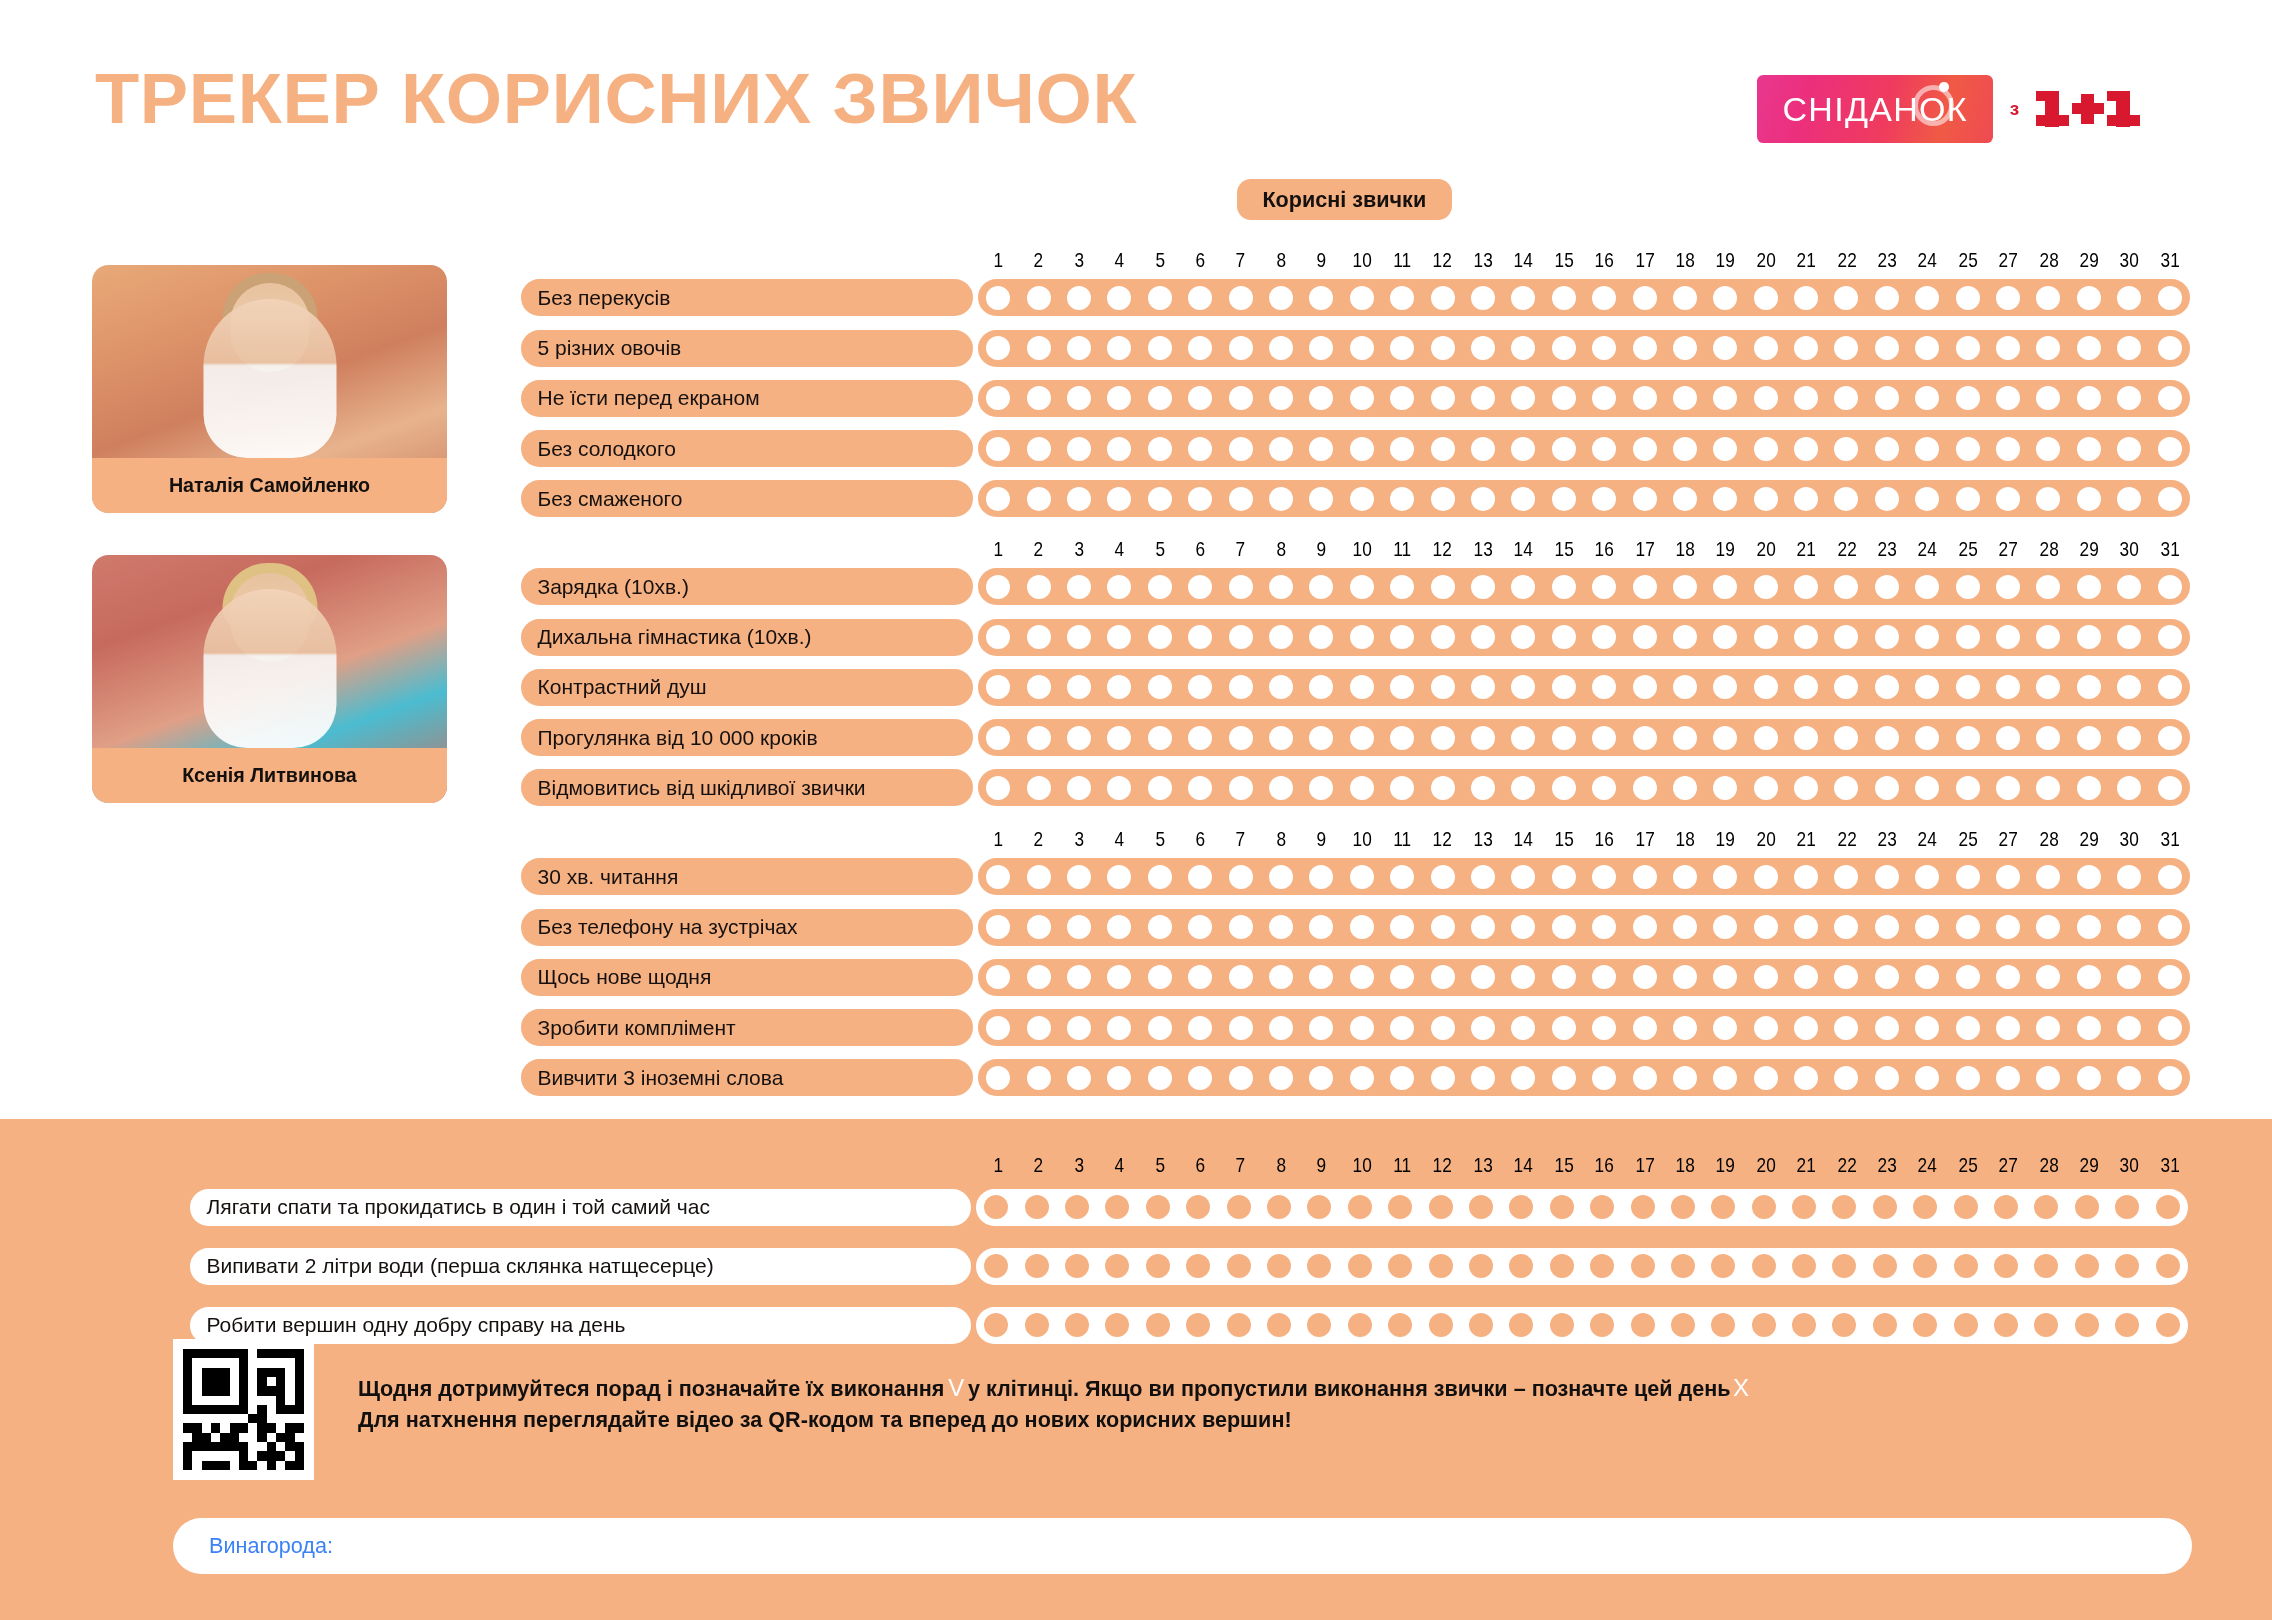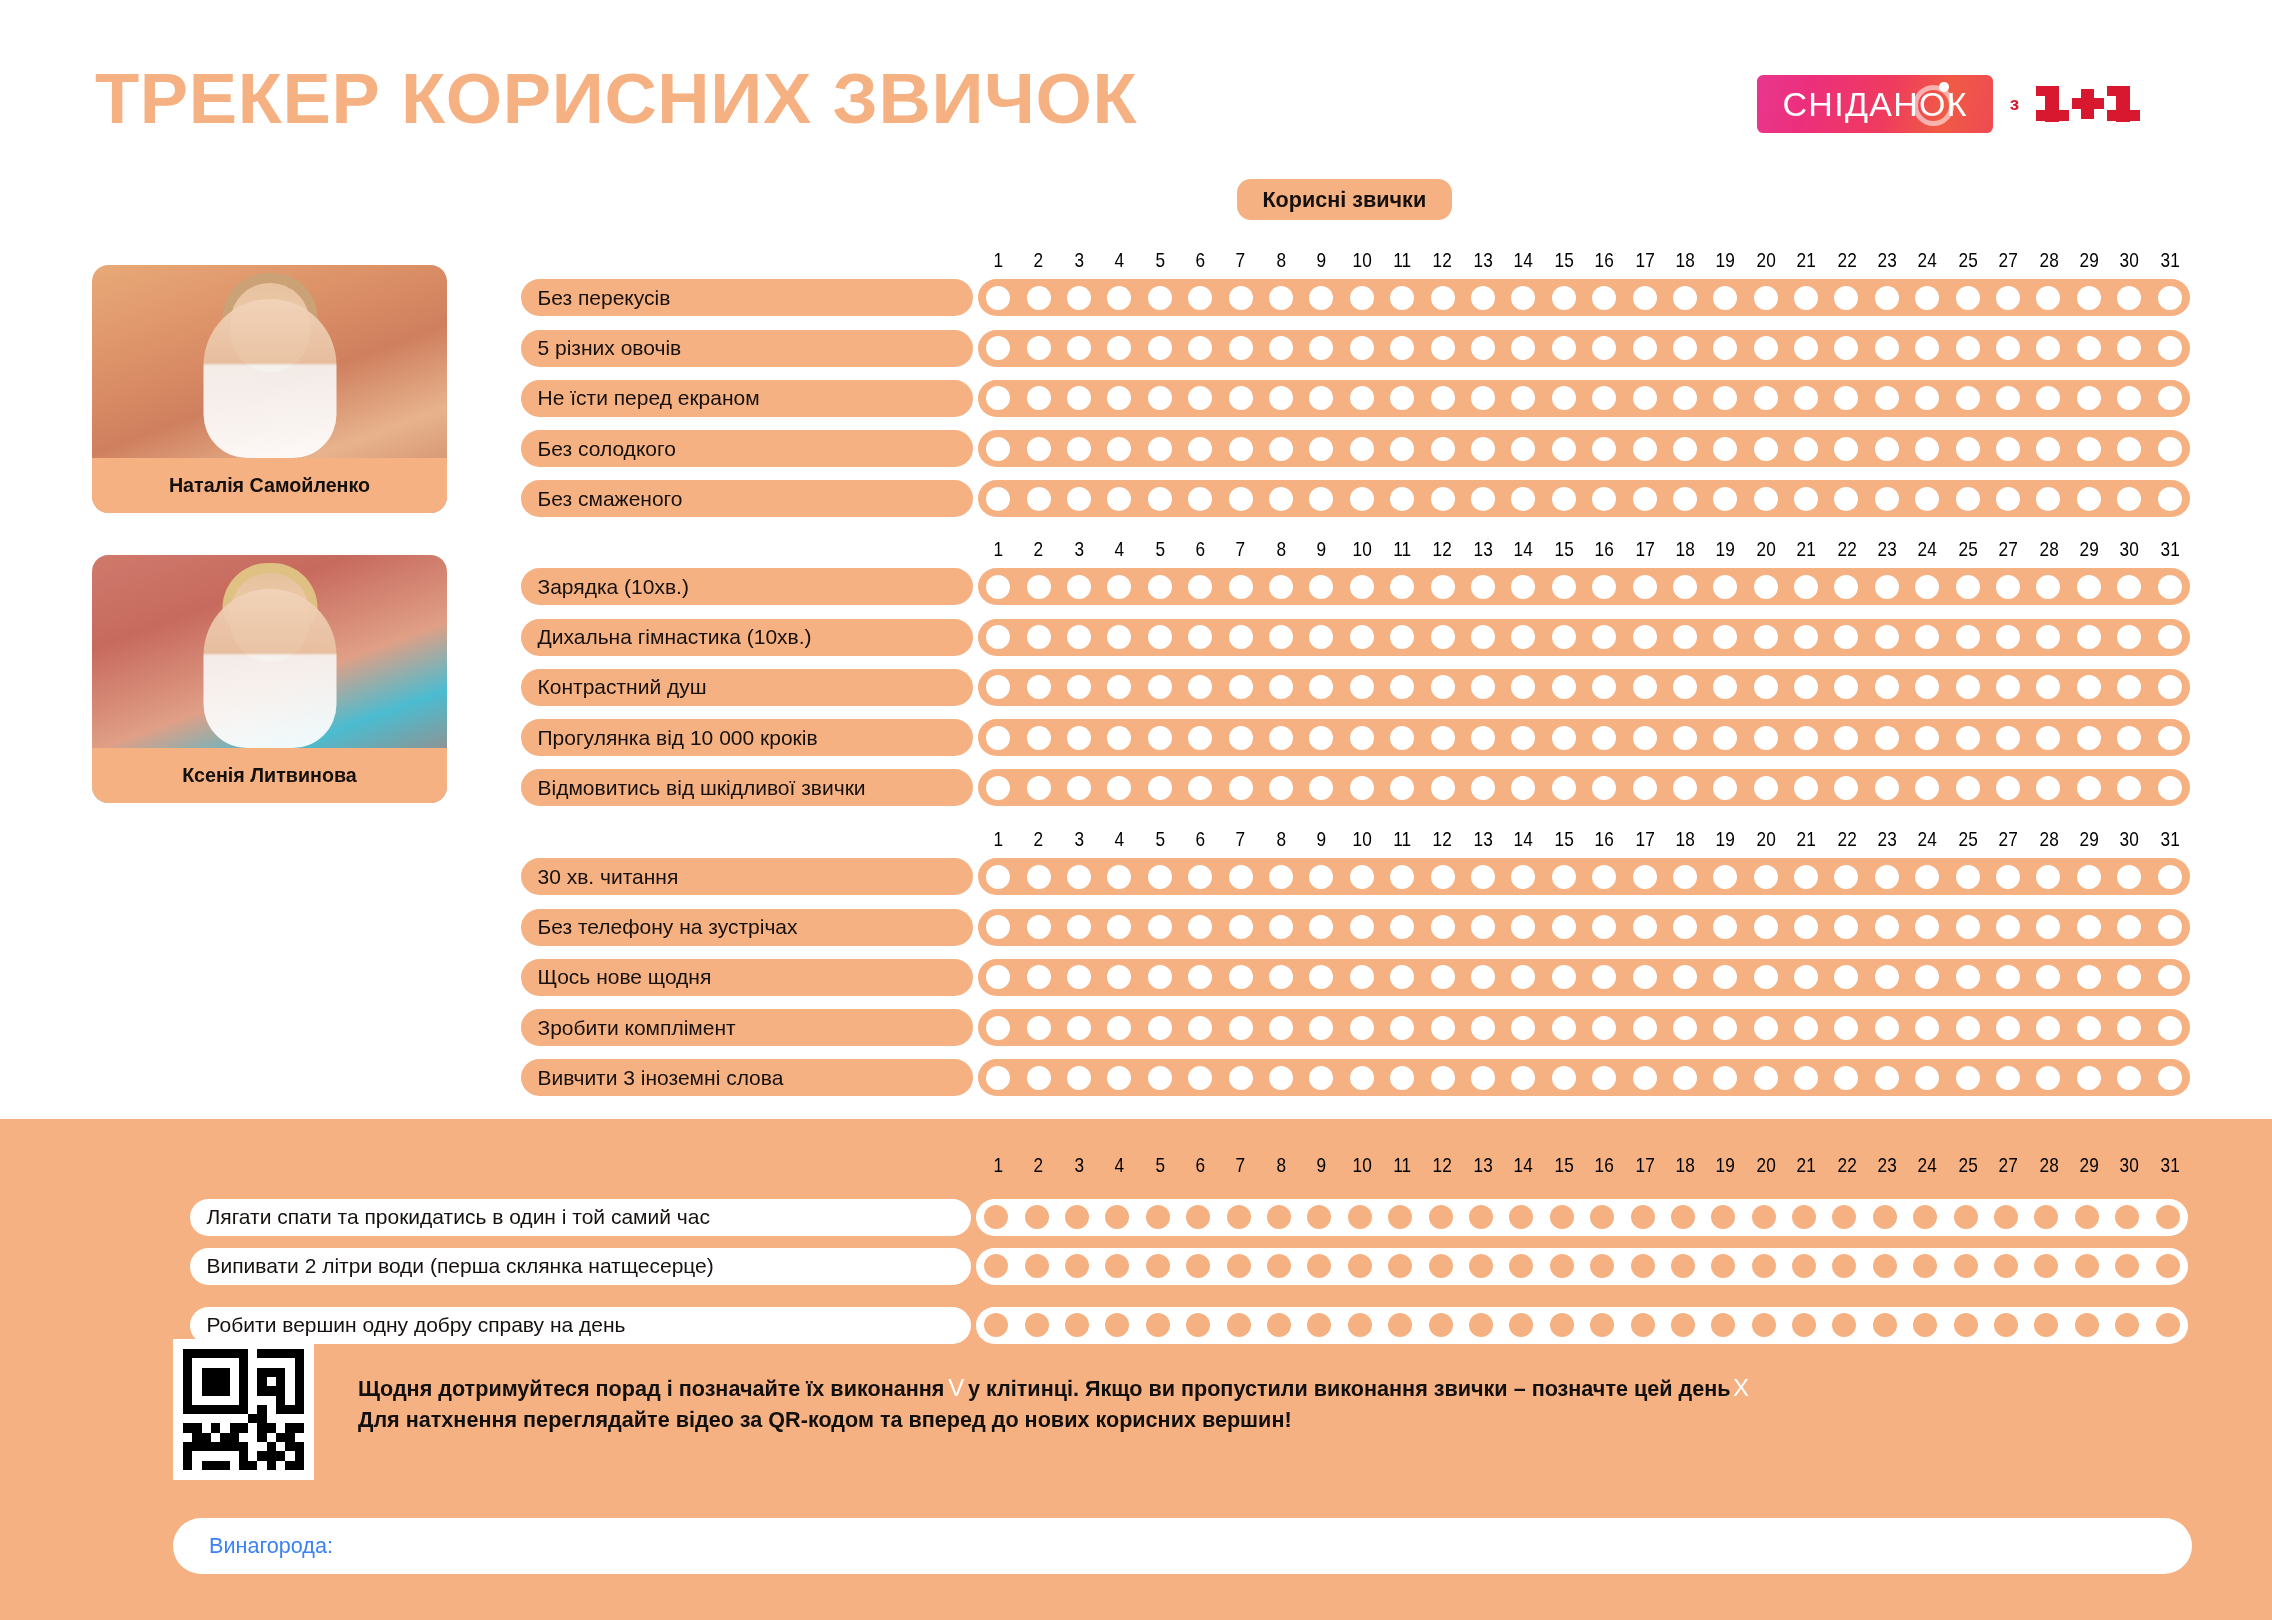--- a/index.html
+++ b/index.html
@@ -15,21 +15,21 @@
   .header { position:absolute; left:0; top:0; width:2273px; height:190px; }
   .title {
     position:absolute; left:95px; top:58px;
     font-size:71px; font-weight:800; letter-spacing:0.6px;
     color:#f6b183; white-space:nowrap;
     font-family:"Liberation Sans", sans-serif;
     transform:scaleX(1.02); transform-origin:left center;
   }
   .brand-wrap { position:absolute; right:133px; top:75px; display:flex; align-items:center; gap:16.5px; }
   .snidanok {
-    height:58px; min-width:236px; border-radius:6.3px;
+    height:68px; min-width:236px; border-radius:6.3px;
     background:linear-gradient(105deg,#e8378f 0%,#ec2f7c 22%,#ef3b5e 55%,#f05a45 78%,#ef4a52 100%);
     display:flex; align-items:center; justify-content:center;
     padding:0 16.5px; position:relative;
   }
   .snidanok-txt {
     color:#fff; font-size:34px; font-weight:400; letter-spacing:1.3px;
     white-space:nowrap; position:relative; z-index:2;
   }
   .snidanok-ring {
     position:absolute; width:41px; height:41px; border-radius:50%;
@@ -122,21 +122,21 @@
   
   .bottom-panel {
     position:absolute; left:0; top:1119px; width:2273px; height:501px;
     background:#f6b183;
   }
   .bp-daynums {
     position:absolute; left:978px; top:25.4px; width:1212px; height:30.5px;
     display:flex; align-items:flex-end;
   }
   .bp-row { position:absolute; left:190px; width:2000px; height:44px; display:flex; align-items:center; }
-  .bp-r1 { top:76px; }
+  .bp-r1 { top:66px; }
   .bp-r2 { top:125px; }
   .bp-r3 { top:184px; }
   .bp-label {
     width:781px; height:37px; background:#fff; border-radius:18.4px;
     display:flex; align-items:center; padding-left:16.5px;
     font-size:21px; color:#16110f; white-space:nowrap;
   }
   .bp-boxes {
     margin-left:5.1px; width:1212px; height:37px; background:#fff; border-radius:18.4px;
     display:flex; align-items:center; justify-content:space-around;

